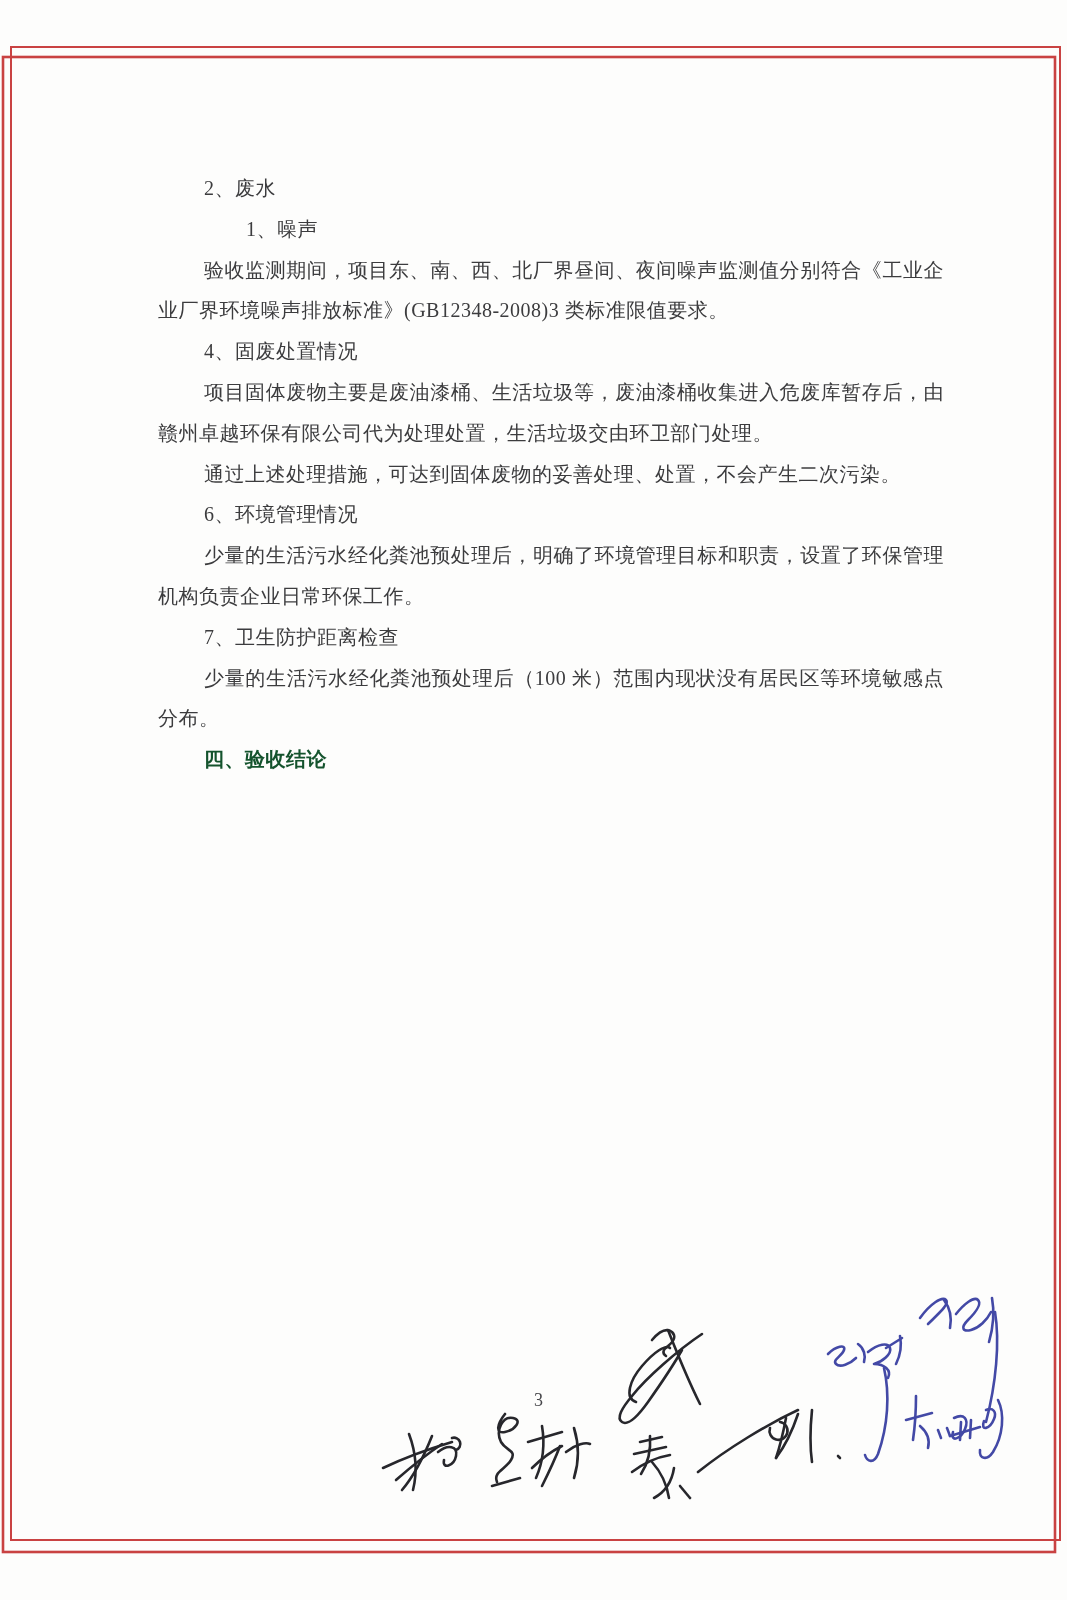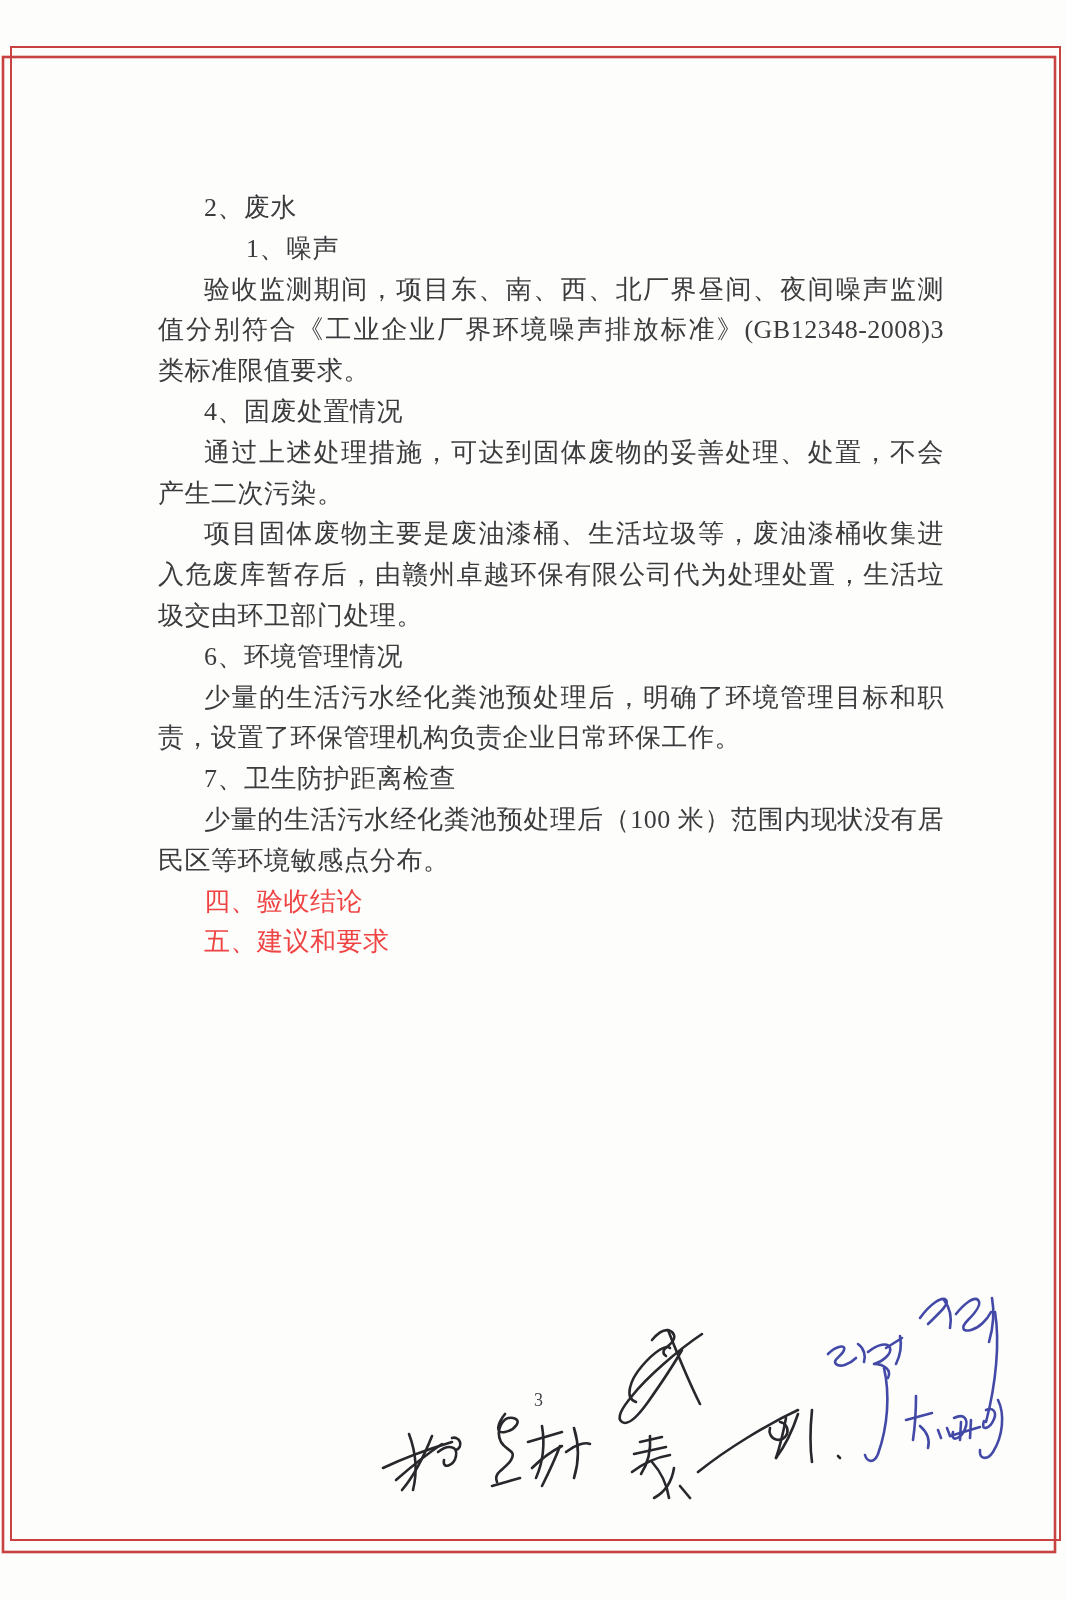--- a/index.html
+++ b/index.html
@@ -9,30 +9,30 @@
     position:relative;
     overflow:hidden;
     font-family:"Liberation Serif","DejaVu Serif",serif;
   }
   .frame-layer{
     position:absolute;left:0;top:0;width:1067px;height:1600px;
     pointer-events:none;
   }
   .doc-body{
     position:absolute;
-    left:158px;top:188px;width:786px;
-    font-size:26px;
+    left:158px;top:168px;width:786px;
+    font-size:20px;
     line-height:40.8px;
     color:#3c3c3e;
     text-align:justify;
     letter-spacing:0.5px;
   }
   .doc-body p{margin:0;text-indent:46px;}
   .doc-body p.subheading-deep{text-indent:88px;}
-  .doc-body p.heading{font-weight:normal;color:#ef4444;}
+  .doc-body p.heading{font-weight:bold;color:#14532d;}
   .page-number{
     position:absolute;
     left:534px;top:1390px;
     font-size:18px;
     color:#46464a;
     font-family:"Liberation Serif","DejaVu Serif",serif;
   }
   .signature-layer{
     position:absolute;left:0;top:0;width:1067px;height:1600px;
     pointer-events:none;
@@ -45,28 +45,27 @@
 <svg class="frame-layer" viewBox="0 0 1067 1600">
   <rect x="11" y="47" width="1049" height="1493" fill="none" stroke-width="2" stroke="#c94242"></rect>
   <rect x="3" y="57" width="1052" height="1495" fill="none" stroke-width="2.6" stroke="#c94242"></rect>
 </svg>
 
 <div class="doc-body">
     <p class="subheading">2、废水</p>
     <p class="subheading-deep">1、噪声</p>
     <p class="paragraph">验收监测期间，项目东、南、西、北厂界昼间、夜间噪声监测值分别符合《工业企业厂界环境噪声排放标准》(GB12348-2008)3 类标准限值要求。</p>
     <p class="subheading">4、固废处置情况</p>
+    <p class="paragraph">项目固体废物主要是废油漆桶、生活垃圾等，废油漆桶收集进入危废库暂存后，由赣州卓越环保有限公司代为处理处置，生活垃圾交由环卫部门处理。</p>
     <p class="paragraph">通过上述处理措施，可达到固体废物的妥善处理、处置，不会产生二次污染。</p>
-    <p class="paragraph">项目固体废物主要是废油漆桶、生活垃圾等，废油漆桶收集进入危废库暂存后，由赣州卓越环保有限公司代为处理处置，生活垃圾交由环卫部门处理。</p>
     <p class="subheading">6、环境管理情况</p>
     <p class="paragraph">少量的生活污水经化粪池预处理后，明确了环境管理目标和职责，设置了环保管理机构负责企业日常环保工作。</p>
     <p class="subheading">7、卫生防护距离检查</p>
     <p class="paragraph">少量的生活污水经化粪池预处理后（100 米）范围内现状没有居民区等环境敏感点分布。</p>
     <p class="heading">四、验收结论</p>
-    <p class="heading">五、建议和要求</p>
   </div>
 
 <div class="page-number">3</div>
 
 <svg class="signature-layer" viewBox="0 0 1067 1600">
 
   <g stroke-width="2.6" stroke="#27272c">
 
     <g>
       <path d="M652,1340 q12,-14 20,-8 q6,6 -4,14 q-8,6 -2,10"></path>

